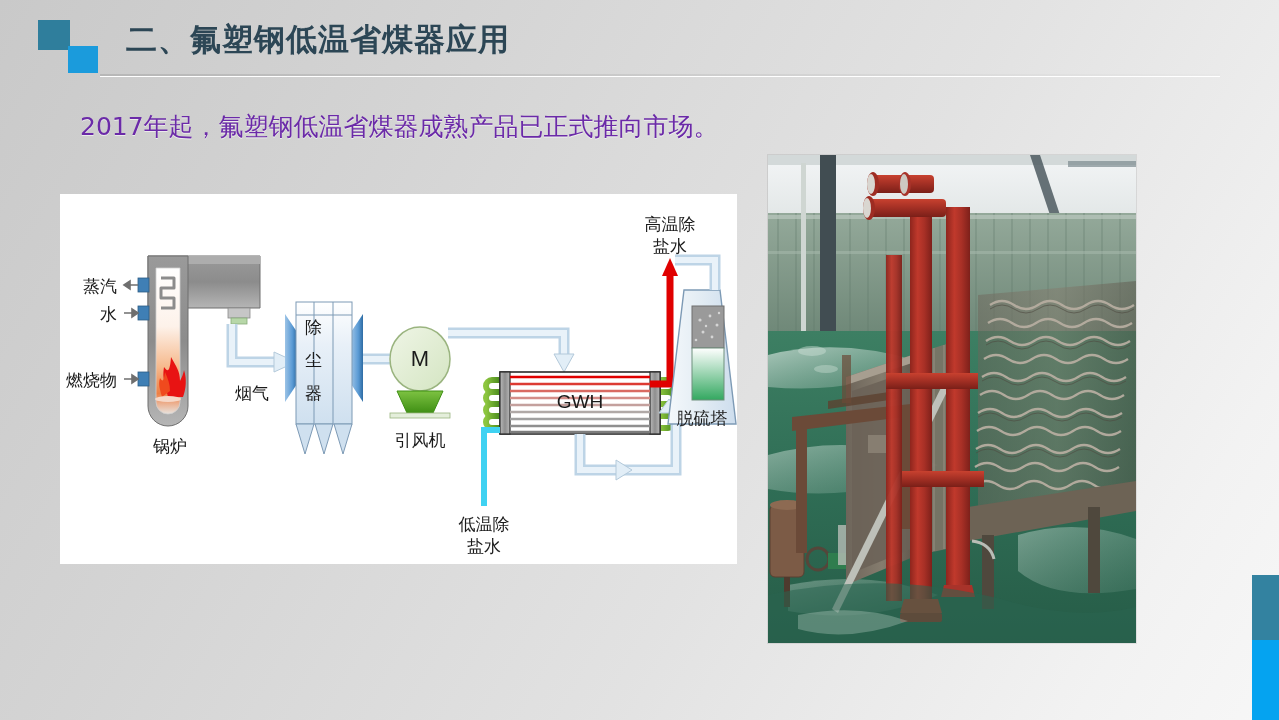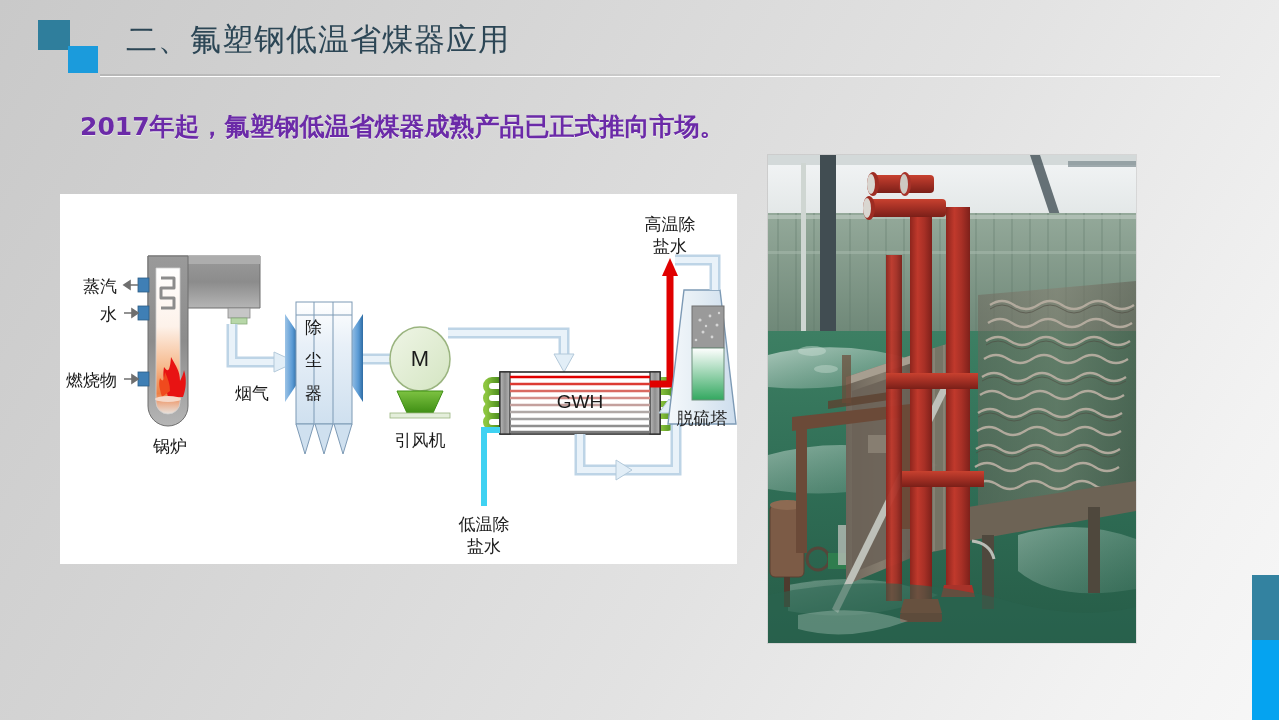--- a/index.html
+++ b/index.html
@@ -8,33 +8,33 @@
     font-family:"Liberation Sans","DejaVu Sans",sans-serif;
     background:linear-gradient(120deg,#c9c9c9 0%,#d4d4d4 28%,#e2e2e2 60%,#f2f2f2 88%,#f7f7f7 100%);
     position:relative;
   }
   
   #title-deco { position:absolute; left:38px; top:20px; width:64px; height:50px; }
   #deco-sq-top { position:absolute; left:0; top:0; width:32px; height:30px; background:#2f7e9c; }
   #deco-sq-bot { position:absolute; left:30px; top:26px; width:30px; height:27px; background:#1b9bdc; }
   #slide-title {
     position:absolute; left:126px; top:19px;
-    font-size:31px; font-weight:normal; color:#2c4655;
+    font-size:31px; font-weight:bold; color:#2c4655;
     letter-spacing:1px; white-space:nowrap;
     font-family:"DejaVu Sans","Liberation Sans",sans-serif;
   }
   #title-rule {
     position:absolute; left:100px; top:74px; width:1120px; height:3px;
     background:linear-gradient(90deg,#b7b7b7 0%,#c9c9c9 45%,#e8e8e8 100%);
     border-bottom:1px solid #ffffff;
   }
   
   #subtitle {
     position:absolute; left:80px; top:110px;
-    font-size:25px; font-weight:bold; color:#6b2aa8;
+    font-size:25px; font-weight:normal; color:#6b2aa8;
     white-space:nowrap; text-shadow:0 1px 0 rgba(255,255,255,.6);
     font-family:"DejaVu Sans","Liberation Sans",sans-serif;
   }
   
   #diagram-panel {
     position:absolute; left:60px; top:194px; width:677px; height:370px;
     background:#ffffff;
   }
   #diagram-svg { display:block; width:677px; height:370px; }
   .cn { font-family:"DejaVu Sans","Liberation Sans",sans-serif; }

